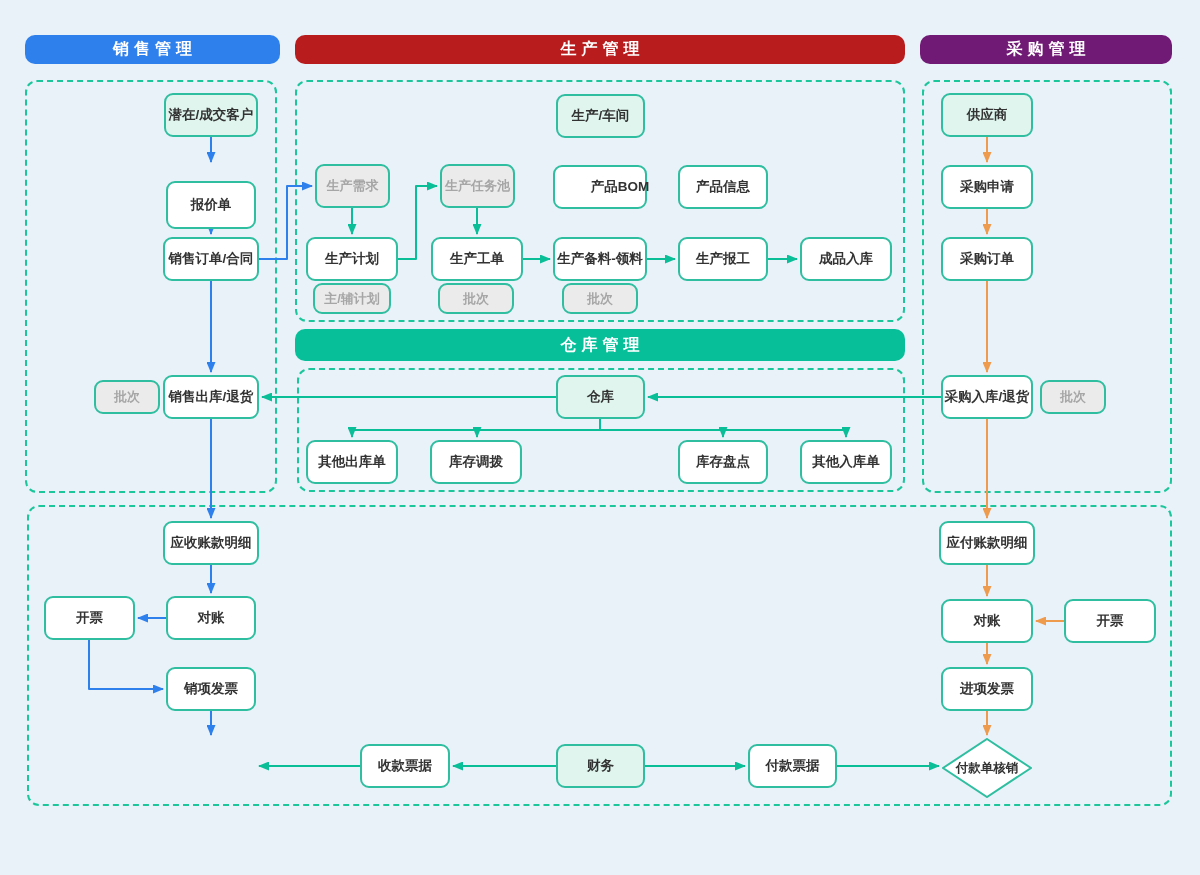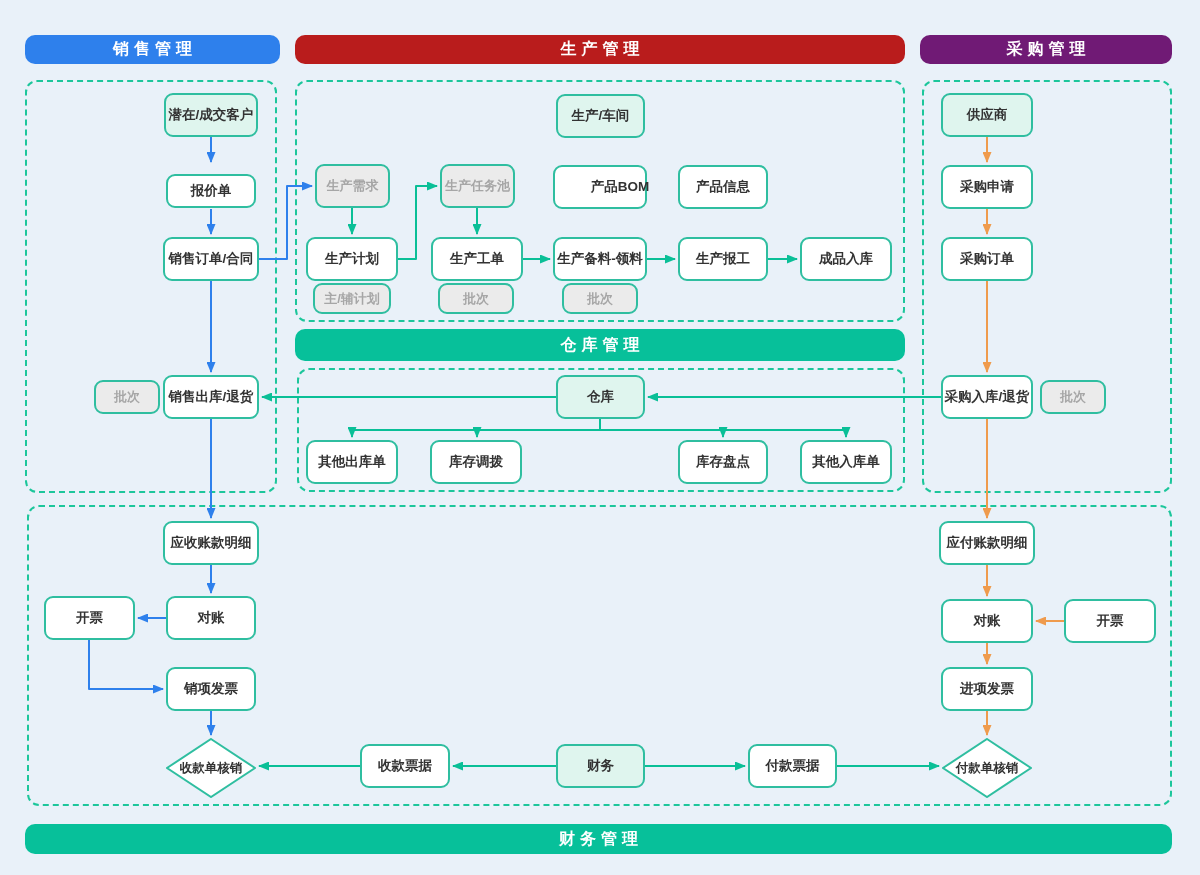--- a/index.html
+++ b/index.html
@@ -70,21 +70,21 @@
       <polyline points="987,281 987,372" fill="none" stroke="#EF9B4D" stroke-width="2" stroke-linejoin="round" stroke-linecap="butt" marker-end="url(#arr-orange)"></polyline>
       <polyline points="987,419 987,518" fill="none" stroke="#EF9B4D" stroke-width="2" stroke-linejoin="round" stroke-linecap="butt" marker-end="url(#arr-orange)"></polyline>
       <polyline points="987,565 987,596" fill="none" stroke="#EF9B4D" stroke-width="2" stroke-linejoin="round" stroke-linecap="butt" marker-end="url(#arr-orange)"></polyline>
       <polyline points="1064,621 1036,621" fill="none" stroke="#EF9B4D" stroke-width="2" stroke-linejoin="round" stroke-linecap="butt" marker-end="url(#arr-orange)"></polyline>
       <polyline points="987,643 987,664" fill="none" stroke="#EF9B4D" stroke-width="2" stroke-linejoin="round" stroke-linecap="butt" marker-end="url(#arr-orange)"></polyline>
       <polyline points="987,711 987,735" fill="none" stroke="#EF9B4D" stroke-width="2" stroke-linejoin="round" stroke-linecap="butt" marker-end="url(#arr-orange)"></polyline>
     </svg>
     <div class="node accent" style="left: 164px; top: 93px; width: 94px; height: 44px;">
       <span>潜在/成交客户</span>
     </div>
-    <div class="node" style="left: 166px; top: 174px; width: 90px; height: 34px; font-family: Liberation Serif, serif;">
+    <div class="node" style="left: 166px; top: 181px; width: 90px; height: 48px; font-family: Liberation Serif, serif;">
       <span>报价单</span>
     </div>
     <div class="node" style="left: 163px; top: 237px; width: 96px; height: 44px;">
       <span>销售订单/合同</span>
     </div>
     <div class="node muted" style="left: 94px; top: 380px; width: 66px; height: 34px;">
       <span>批次</span>
     </div>
     <div class="node" style="left: 163px; top: 375px; width: 96px; height: 44px;">
       <span>销售出库/退货</span>
@@ -93,26 +93,20 @@
       <span>应收账款明细</span>
     </div>
     <div class="node" style="left: 166px; top: 596px; width: 90px; height: 44px;">
       <span>对账</span>
     </div>
     <div class="node" style="left: 44px; top: 596px; width: 91px; height: 44px;">
       <span>开票</span>
     </div>
     <div class="node" style="left: 166px; top: 667px; width: 90px; height: 44px;">
       <span>销项发票</span>
-    </div>
-    <div class="diamond" style="left: 166px; top: 738px; width: 90px; height: 60px;">
-      <svg width="90" height="60">
-        <polygon points="45,1 89,30 45,59 1,30" fill="#fff" stroke="#2FBEA0" stroke-width="2"></polygon>
-      </svg>
-      <span class="lbl">收款单核销</span>
     </div>
     <div class="node" style="left: 360px; top: 744px; width: 90px; height: 44px;">
       <span>收款票据</span>
     </div>
     <div class="node accent" style="left: 556px; top: 744px; width: 89px; height: 44px; text-align: right;">
       <span>财务</span>
     </div>
     <div class="node" style="left: 748px; top: 744px; width: 89px; height: 44px;">
       <span>付款票据</span>
     </div>
@@ -208,16 +202,13 @@
     </div>
     <div class="bar" style="background: #b91c1c; left: 295px; top: 35px; width: 610px; height: 29px;">
       <span>生产管理</span>
     </div>
     <div class="bar" style="background: #701a75; left: 920px; top: 35px; width: 252px; height: 29px;">
       <span>采购管理</span>
     </div>
     <div class="bar" style="background: rgb(7, 192, 154); left: 295px; top: 329px; width: 610px; height: 32px;">
       <span>仓库管理</span>
     </div>
-    <div class="bar" style="background: rgb(7, 192, 154); left: 25px; top: 824px; width: 1147px; height: 30px;">
-      <span>财务管理</span>
-    </div>
   </div>
 
 </body></html>

